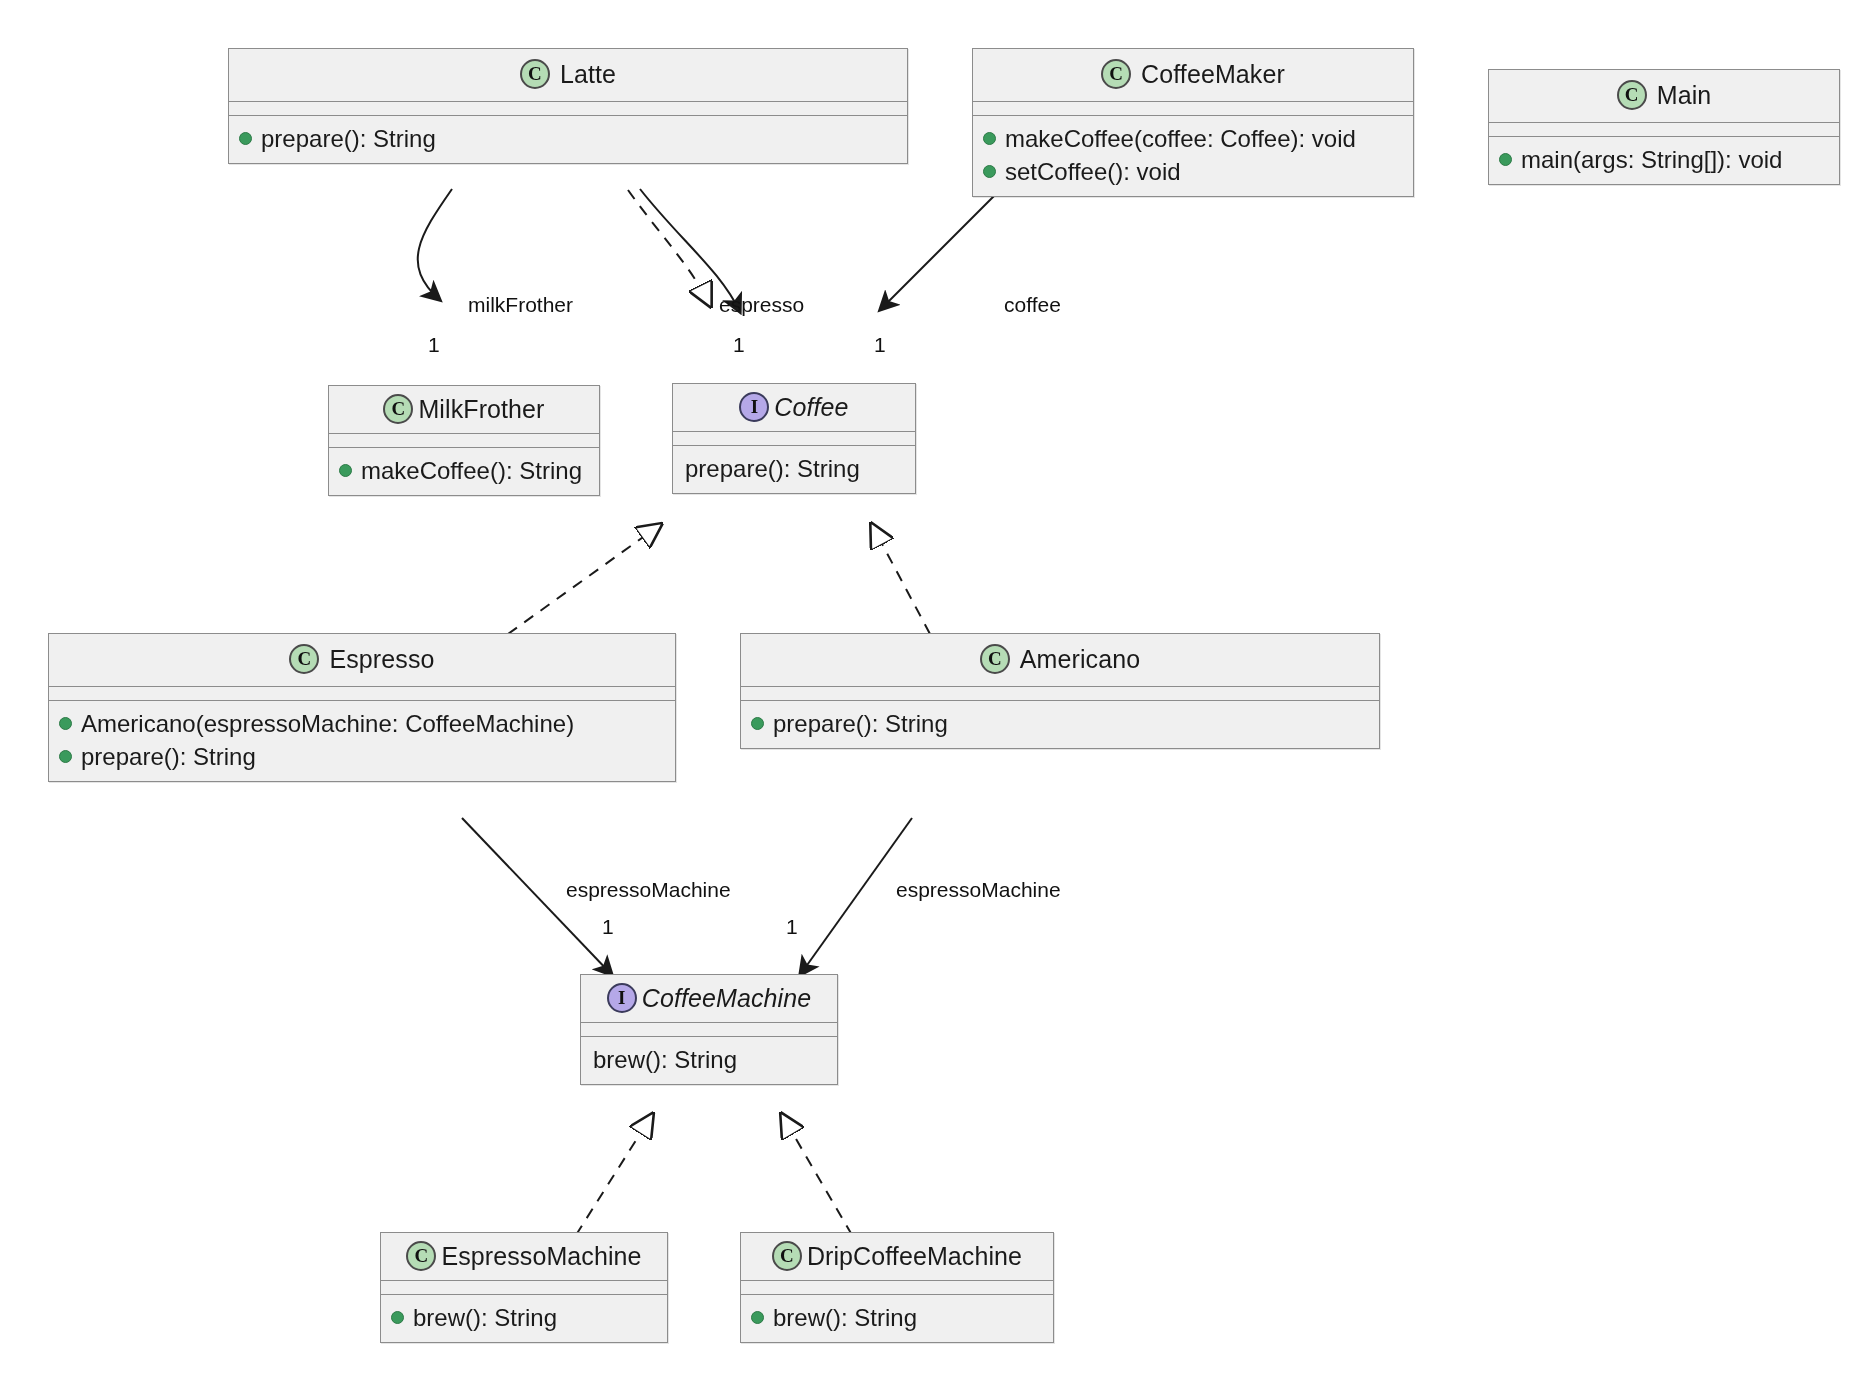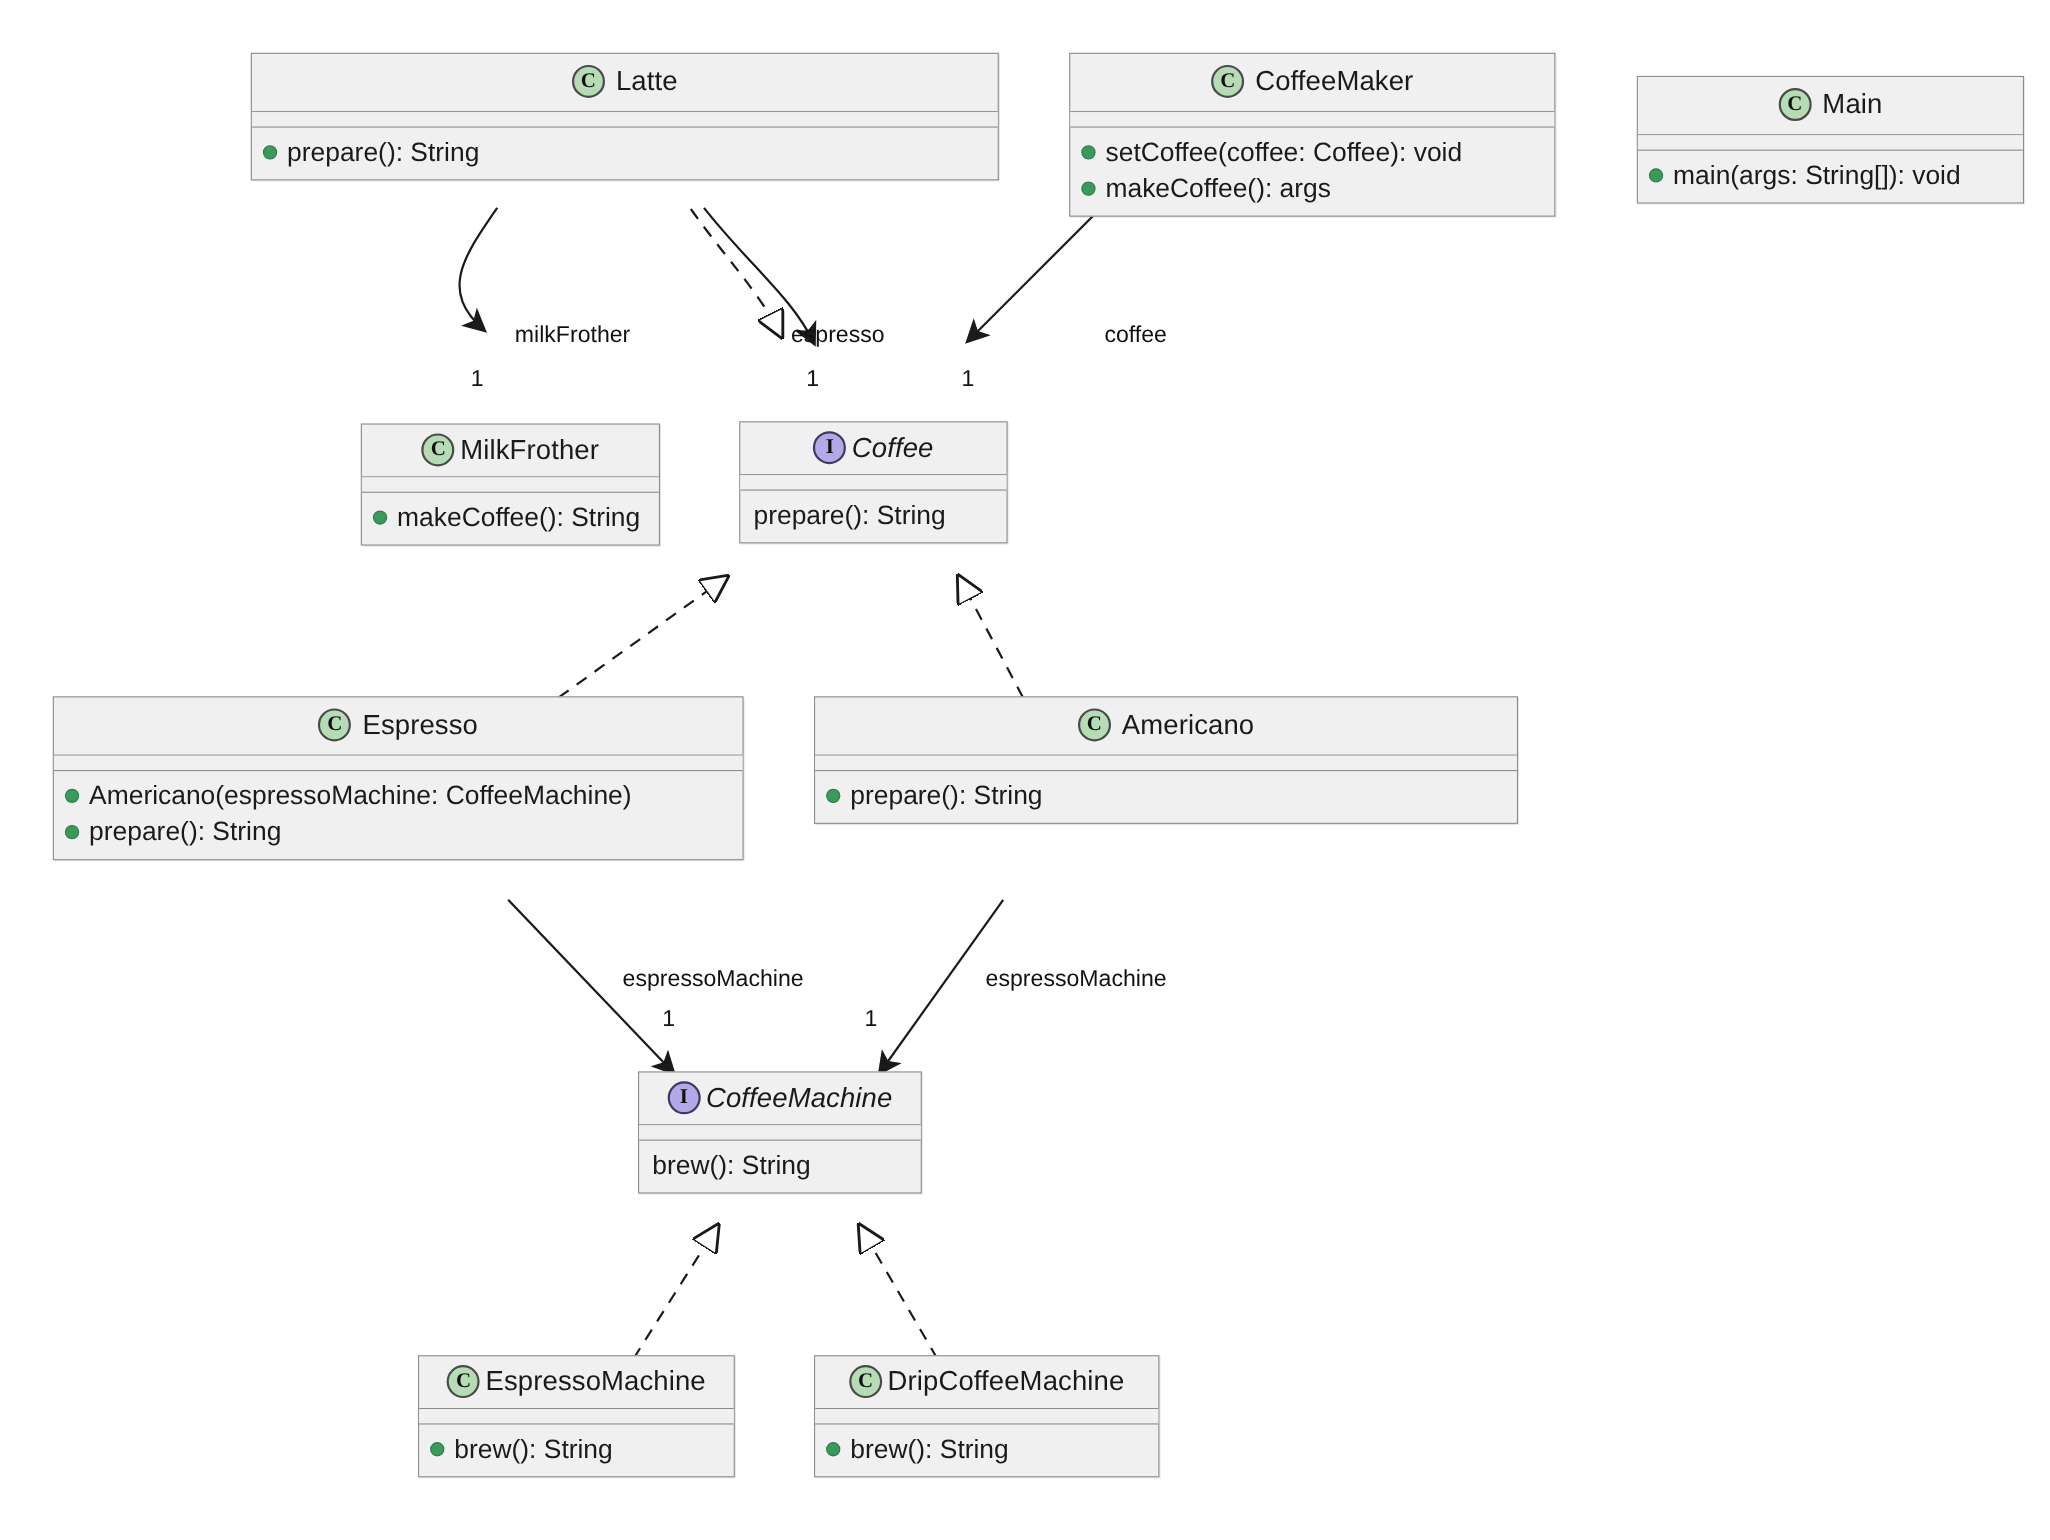--- a/index.html
+++ b/index.html
@@ -146,25 +146,25 @@
 
   <div class="node" style="left:972px; top:48px; width:442px;">
     <div class="node-header">
       <span class="icon-badge cls">C</span>
       <span class="node-title">CoffeeMaker</span>
     </div>
     <div class="spacer-row"></div>
     <div class="node-members">
       <div class="member">
         <span class="bullet"></span>
-        <span class="member-text">setCoffee(coffee: Coffee): void</span>
-      </div>
-      <div class="member">
-        <span class="bullet"></span>
-        <span class="member-text">makeCoffee(): args</span>
+        <span class="member-text">makeCoffee(coffee: Coffee): void</span>
+      </div>
+      <div class="member">
+        <span class="bullet"></span>
+        <span class="member-text">setCoffee(): void</span>
       </div>
     </div>
   </div>
 
   <div class="node" style="left:1488px; top:69px; width:352px;">
     <div class="node-header">
       <span class="icon-badge cls">C</span>
       <span class="node-title">Main</span>
     </div>
     <div class="spacer-row"></div>

